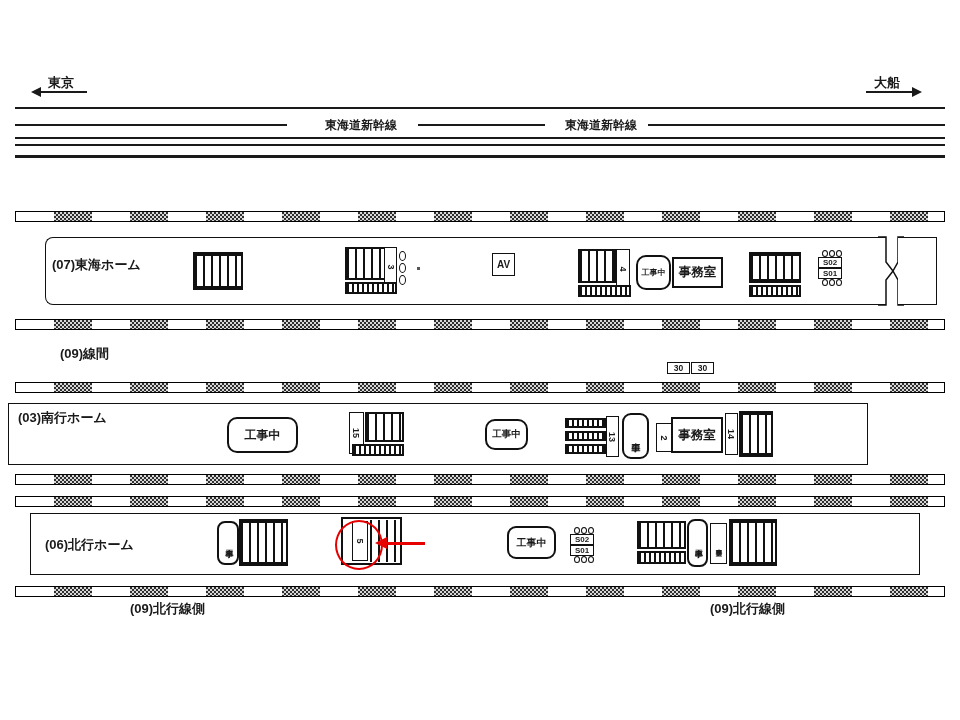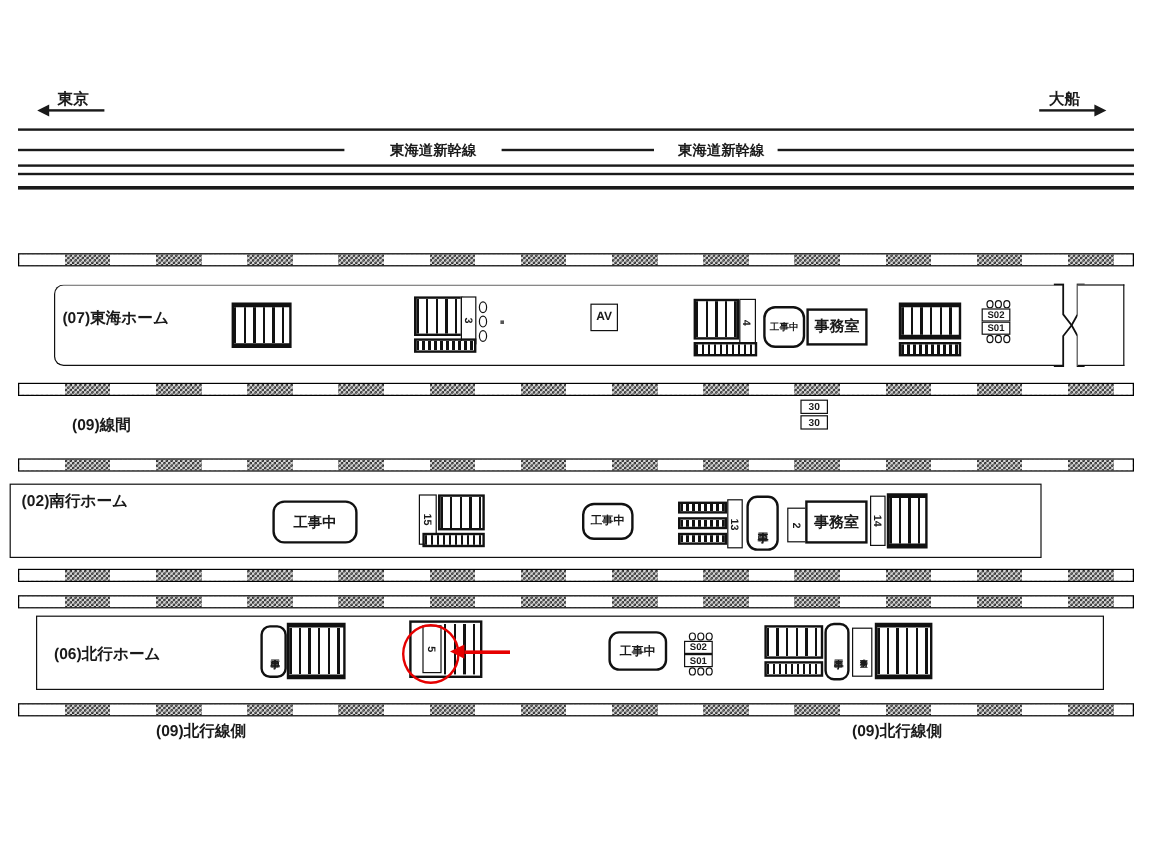--- a/index.html
+++ b/index.html
@@ -128,27 +128,27 @@
     <div class="scell">S02</div>
     <div class="scell">S01</div>
     <div class="sdots">
         <i></i>
         <i></i>
         <i></i>
       </div>
   </div>
 
   <div class="lbl" style="left:60px;top:345px">(09)線間</div>
-  <div class="abs" style="left:667px;top:333px;display:flex;flex-direction:column;gap:1px">
+  <div class="abs" style="left:667px;top:362px;display:flex;flex-direction:row;gap:1px">
     <div class="cellbox">30</div>
     <div class="cellbox">30</div>
   </div>
 
   <div class="platform" style="left:8px;top:403px;width:860px;height:62px"></div>
-  <div class="lbl" style="left:18px;top:409px">(02)南行ホーム</div>
+  <div class="lbl" style="left:18px;top:409px">(03)南行ホーム</div>
 
   <div class="box rounded" style="left:227px;top:417px;width:71px;height:36px;font-size:12px">工事中</div>
 
   <div class="numbox" style="left:349px;top:412px;width:15px;height:42px">
       <span class="rot">15</span>
     </div>
   <div class="rungbox" style="left:365px;top:412px;width:39px;height:30px"></div>
   <div class="subrungs" style="left:352px;top:444px;width:52px;height:12px"></div>
 
   <div class="box rounded" style="left:485px;top:419px;width:43px;height:31px;font-size:9.5px">工事中</div>

